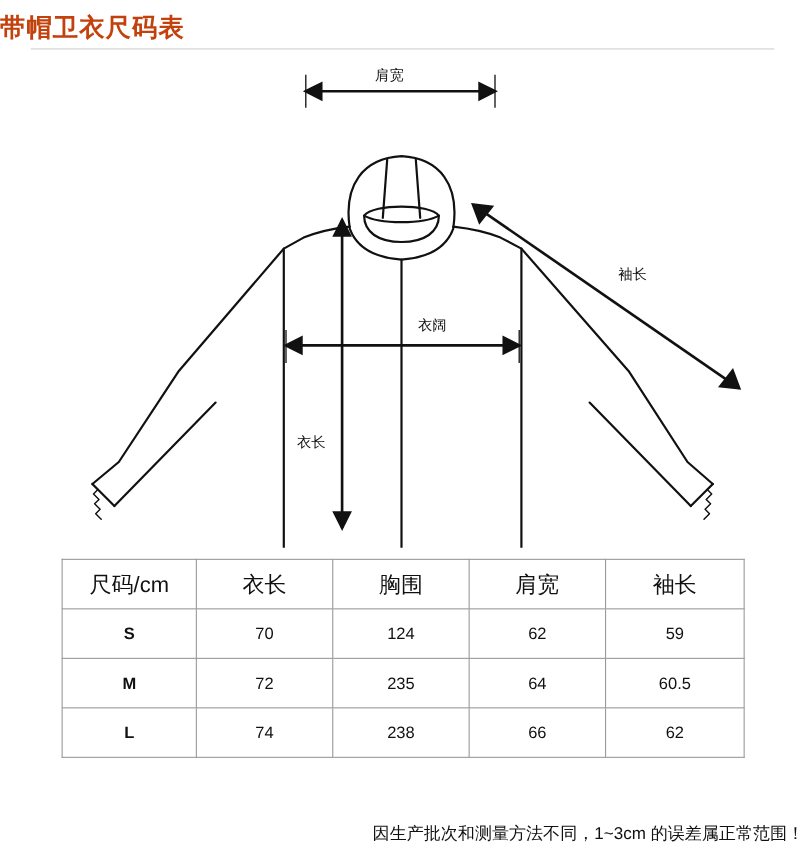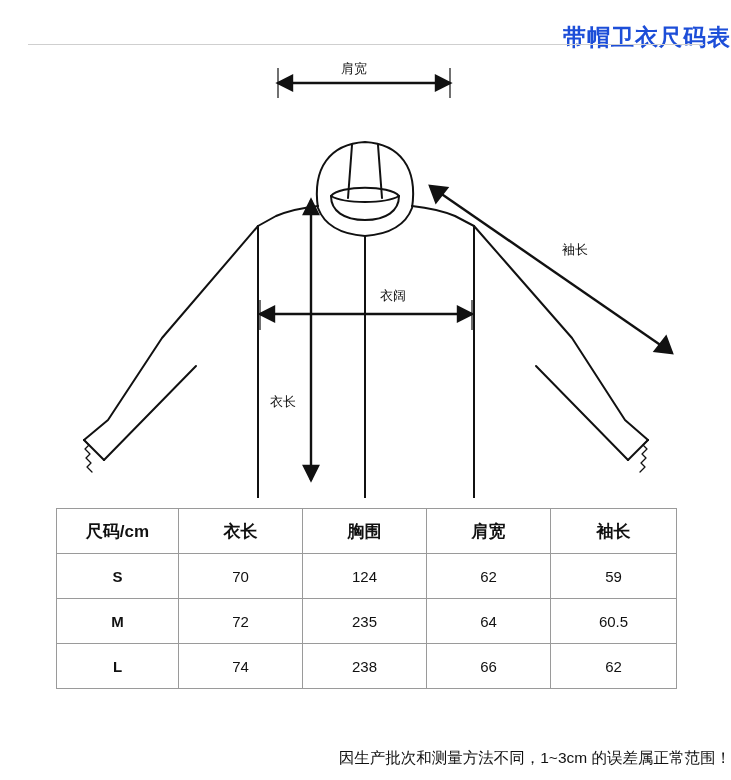--- a/index.html
+++ b/index.html
@@ -16,26 +16,25 @@
     width: 731px;
     height: 780px;
     background: #ffffff;
     overflow: hidden;
   }
   #title {
     position: absolute;
     left: 0;
     top: 10px;
     width: 731px;
-    text-align: right;
+    text-align: left;
     font-size: 23px;
     font-weight: bold;
     letter-spacing: 1px;
-    color: #1d4ed8;
-    margin-top: 12px;
+    color: #c2410c;
   }
   #title-rule {
     position: absolute;
     left: 28px;
     top: 44px;
     width: 676px;
     height: 1px;
     background: #cfcfcf;
   }
   #diagram {
@@ -70,22 +69,22 @@
   }
   th, td {
     border: 1px solid #9a9a9a;
     text-align: center;
     font-size: 15px;
     color: #111;
     height: 44px;
     padding: 0;
   }
   thead th {
-    font-weight: bold;
-    font-size: 17px;
+    font-weight: normal;
+    font-size: 20px;
   }
   tbody td:first-child {
     font-weight: bold;
   }
   col.c0 { width: 122px; }
   col.c1 { width: 124px; }
   col.c2 { width: 124px; }
   col.c3 { width: 124px; }
   col.c4 { width: 126px; }
 

